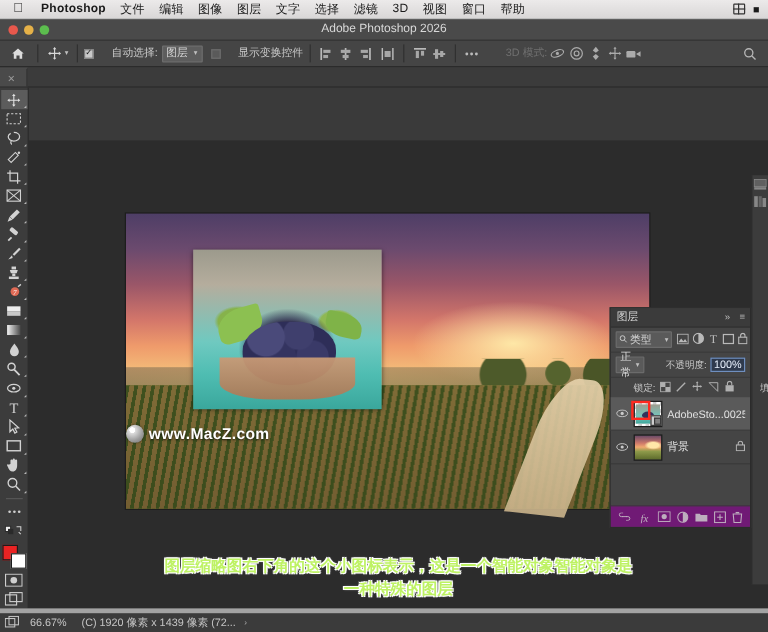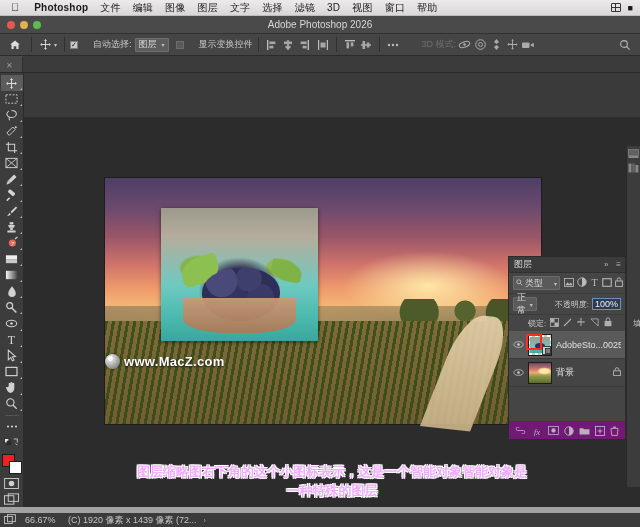--- a/index.html
+++ b/index.html
@@ -181,21 +181,21 @@
   .wm-logo {
     width:15px; height:15px; border-radius:50%;
     background:radial-gradient(circle at 35% 30%, #fff 0 16%, #ddd 18%, #9d9d9d 60%, #6d6d6d 100%);
     box-shadow:0 0 2px rgba(0,0,0,.6);
   }
 
   
   .annot {
     position:absolute; left:0; right:0; bottom:6px;
     text-align:center; line-height:1.45;
-    font-size:13px; font-weight:bold; color:#f0abfc;
+    font-size:13px; font-weight:bold; color:#bef264;
     text-shadow:-1px -1px 0 #fff, 1px -1px 0 #fff, -1px 1px 0 #fff, 1px 1px 0 #fff,
                  0 0 2px #fff;
     pointer-events:none;
   }
   .annot div { white-space:nowrap; }
 
   
   .layers {
     position:absolute; right:14px; top:183px; width:118px;
     background:#454545; border:1px solid #2b2b2b;
@@ -280,21 +280,21 @@
   .rdock {
     position:absolute; right:0; top:73px; width:14px; bottom:20px;
     background:#3c3c3c; border-left:1px solid #2b2b2b;
   }
   .rdock-grp { padding-top:3px; display:flex; flex-direction:column; align-items:center; gap:4px; }
   .rdock-ic { width:11px; height:10px; opacity:.8; }
 
   
   .statusbar {
     position:absolute; left:0; right:0; bottom:0; height:20px;
-    background:#3b3b3b; border-top:6px solid #a3a3a3;
+    background:#3b3b3b; border-top:4px solid #a3a3a3;
     display:flex; align-items:center; gap:7px; padding-left:4px;
     font-size:9px; color:#c5c5c5;
   }
   .sb-zoom { min-width:36px; }
   .sb-arrow { font-size:7px; color:#a8a8a8; }
 </style>
 </head>
 <body>
 
 <div id="app">

